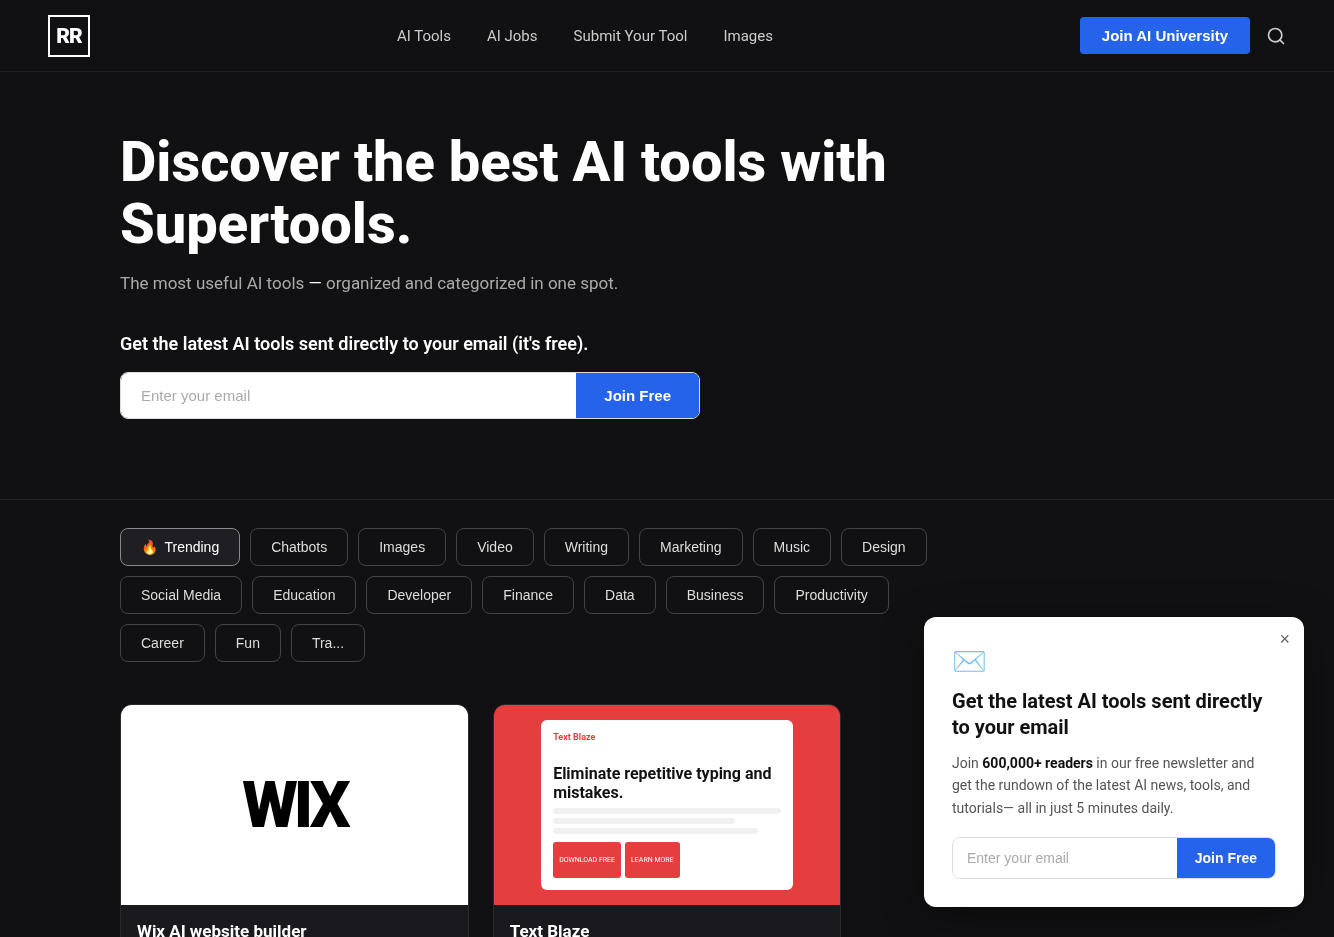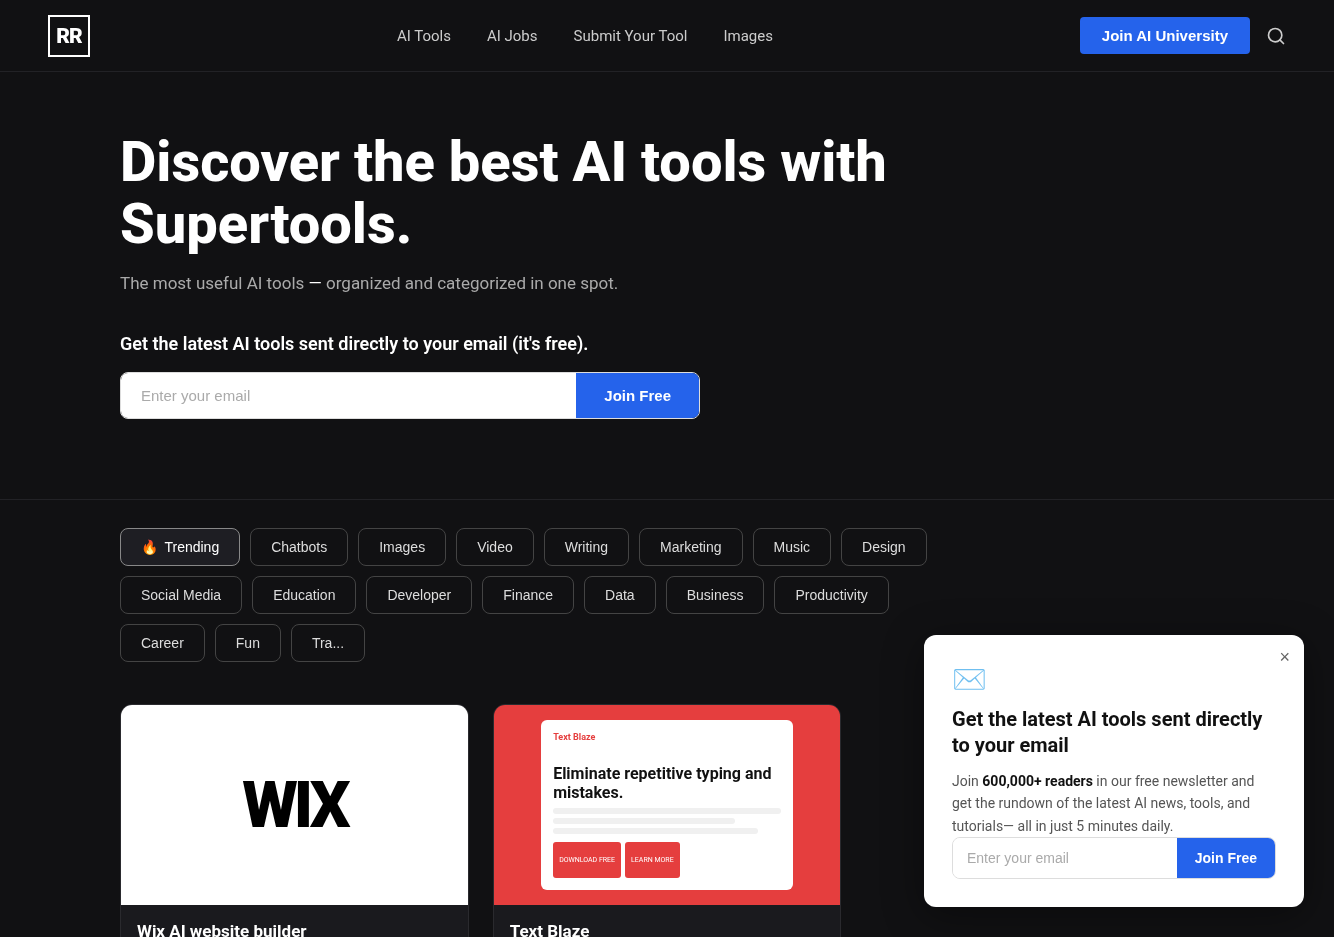--- a/index.html
+++ b/index.html
@@ -321,20 +321,21 @@
       font-size: 20px;
       font-weight: 700;
       color: #111;
       margin-bottom: 12px;
       line-height: 1.3;
     }
 
     .popup-desc {
       font-size: 14px;
       color: #555;
+      margin-bottom: 18px;
       line-height: 1.6;
     }
 
     .popup-desc strong { color: #111; }
 
     .popup-form {
       display: flex;
       border: 1.5px solid #ddd;
       border-radius: 8px;
       overflow: hidden;

